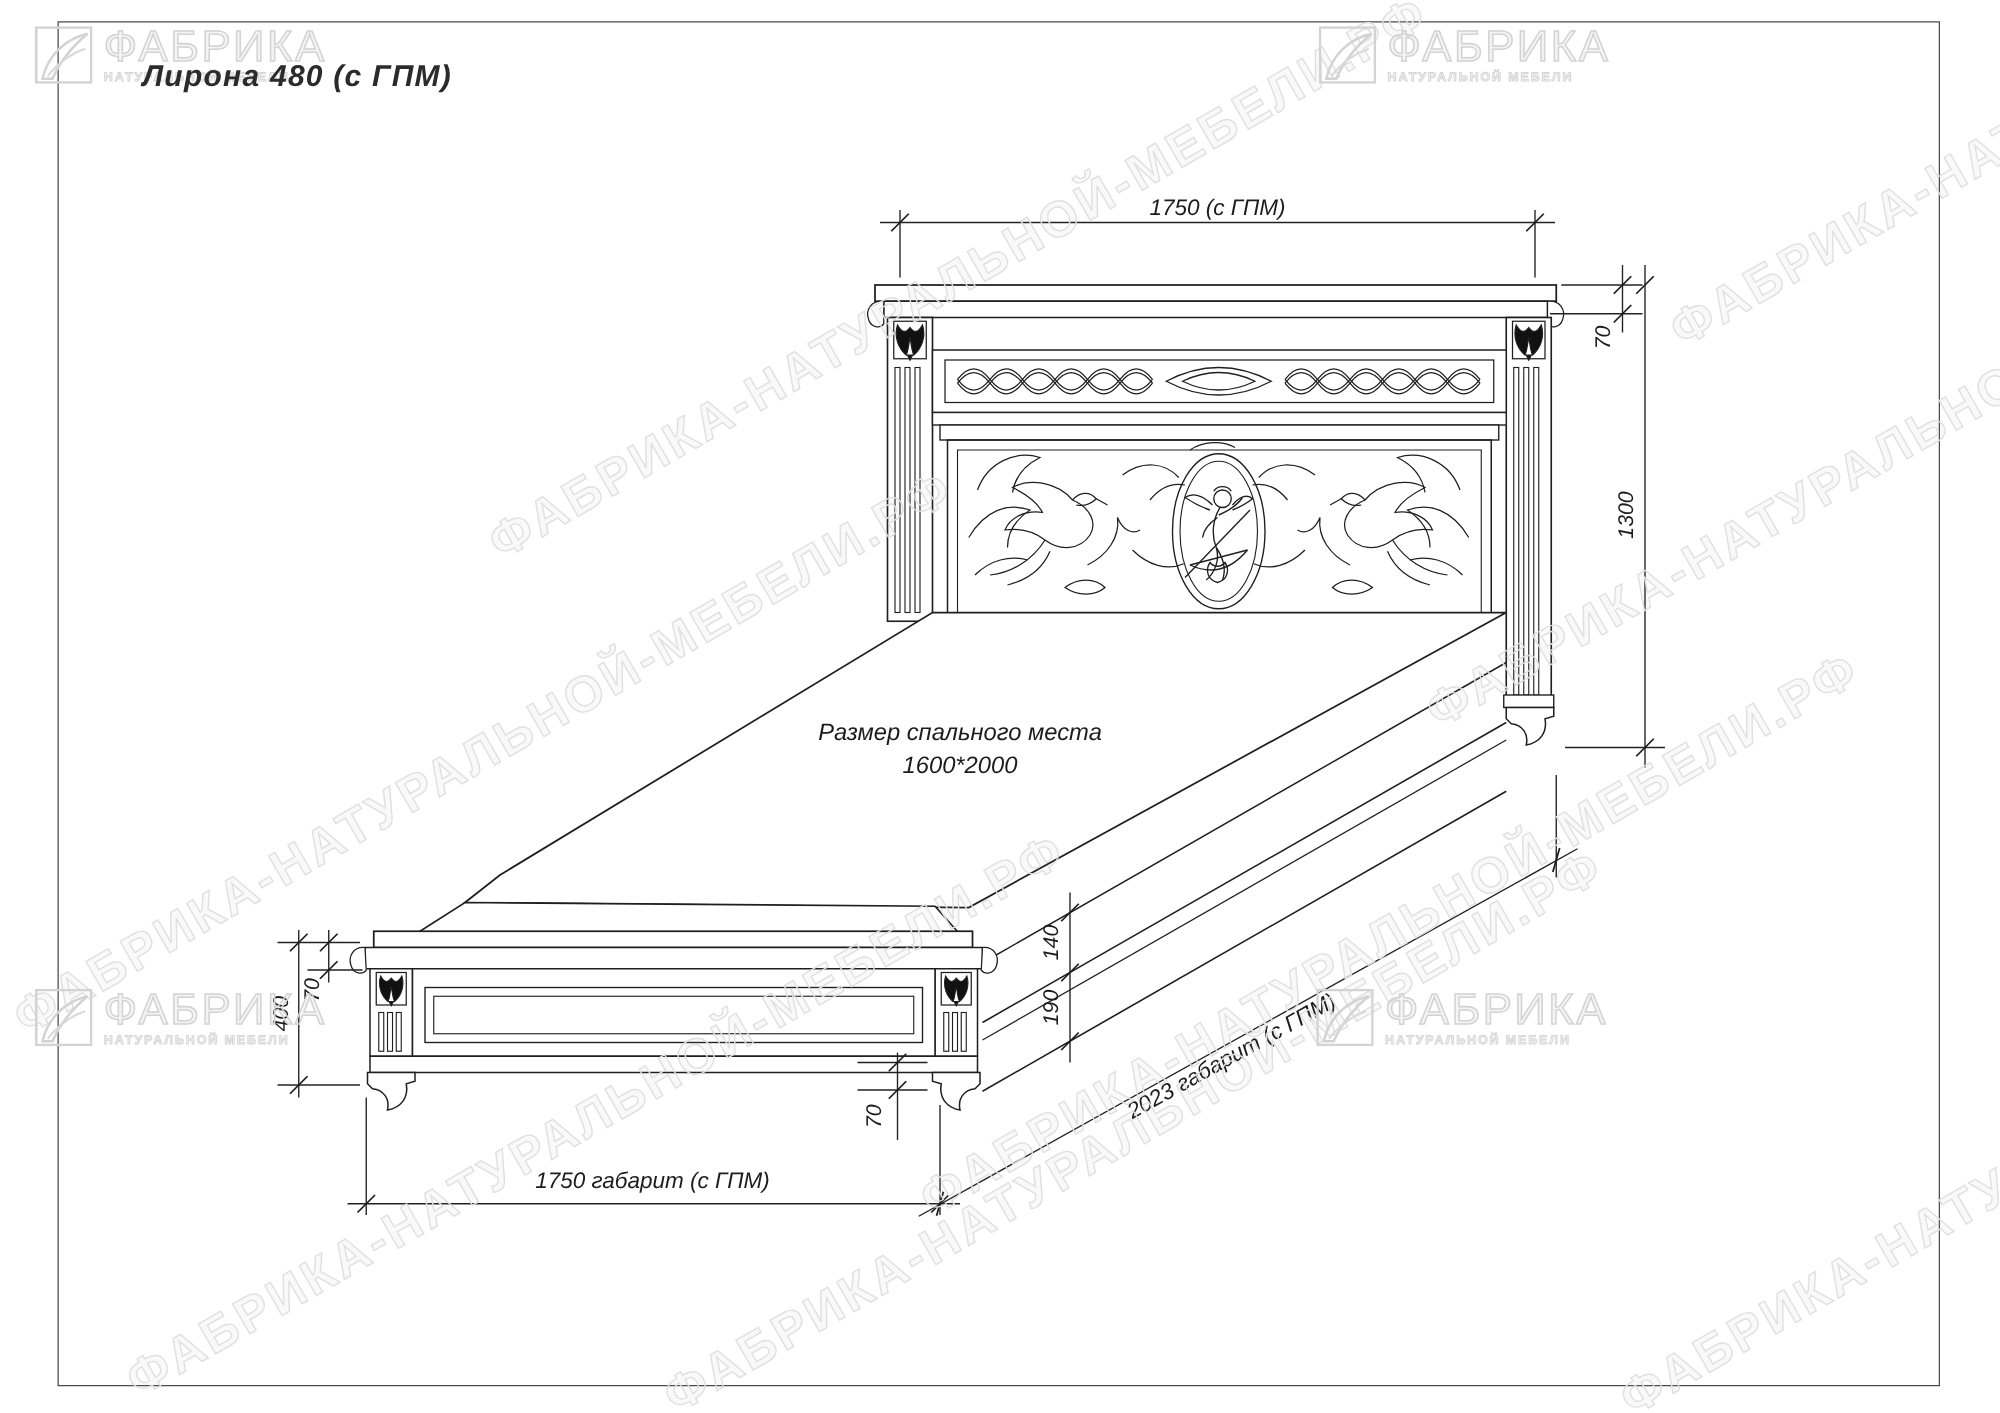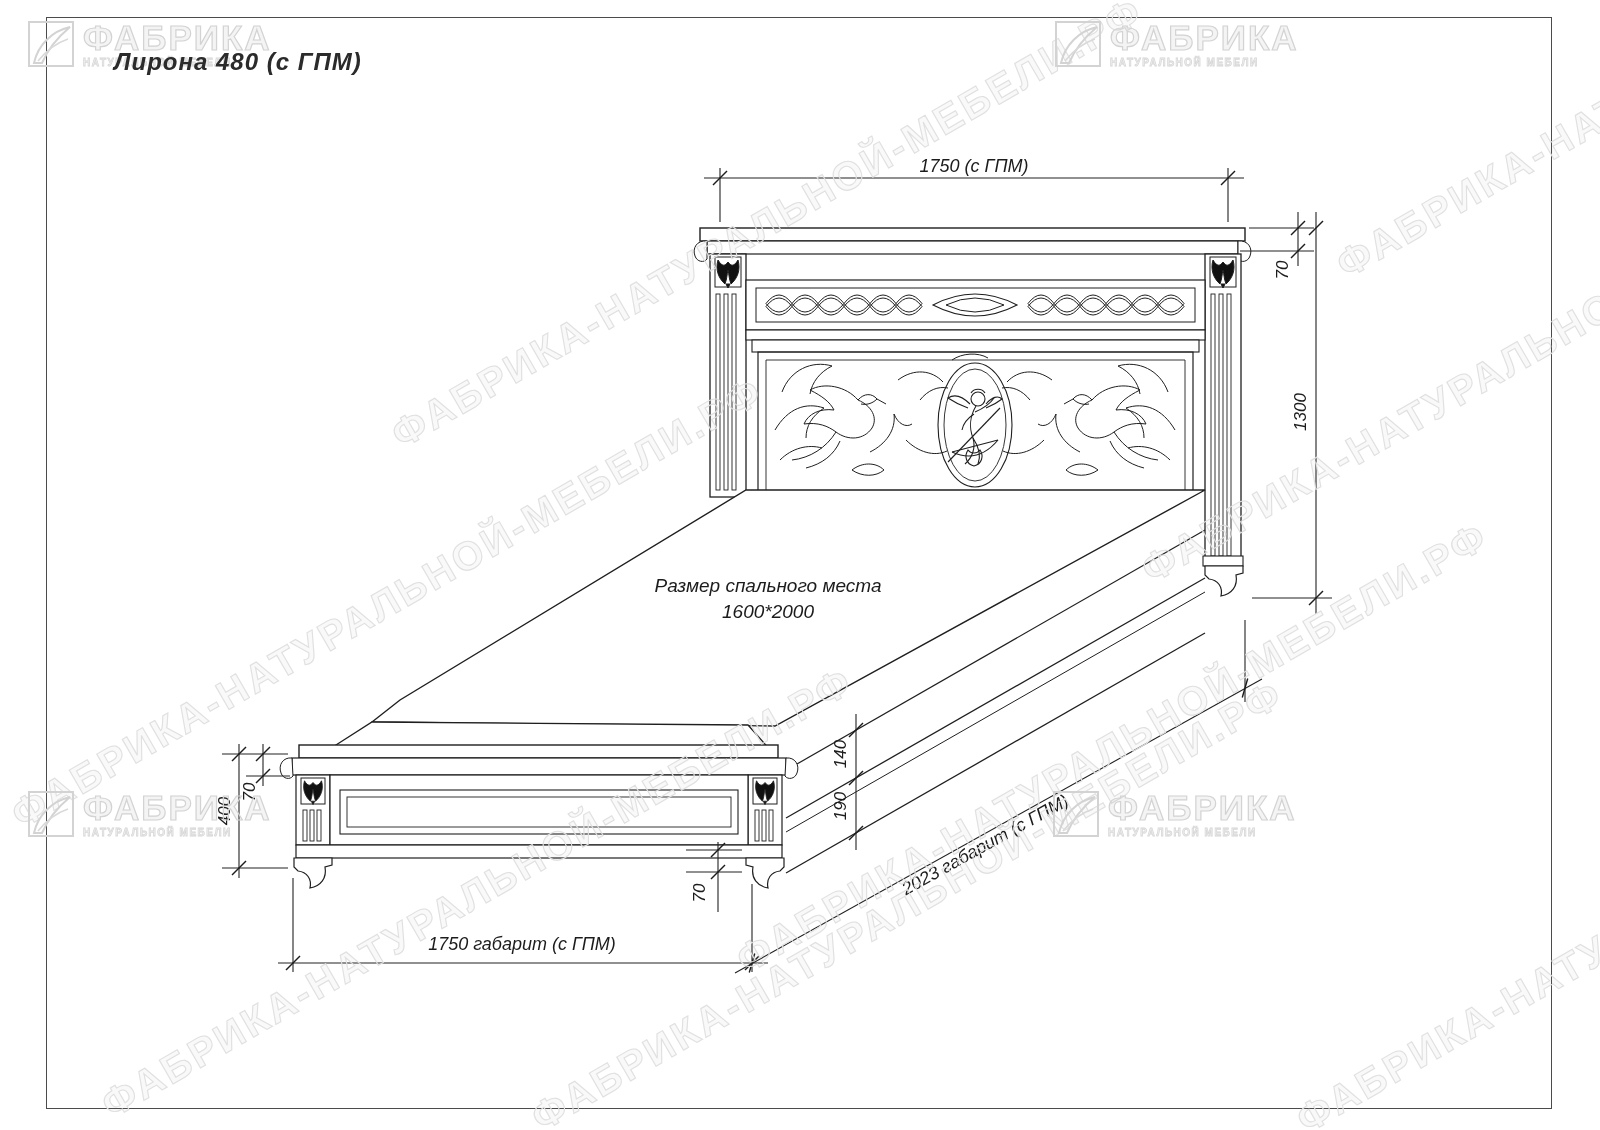--- a/index.html
+++ b/index.html
@@ -9,21 +9,21 @@
   }
   .frame{
     position:absolute;left:46px;top:17px;width:1506px;height:1092px;
     border:1.5px solid #4b4b4b;box-sizing:border-box;z-index:0;
   }
   
   .logo{position:absolute;display:flex;align-items:center;gap:9px;z-index:5;pointer-events:none;}
   .logo .leafbox{width:46px;height:46px;flex:0 0 auto;}
   .logo .ltxt{display:flex;flex-direction:column;line-height:1;}
   .logo .lname{
-    font-size:35px;font-weight:bold;letter-spacing:2px;
+    font-size:35px;font-weight:normal;letter-spacing:2px;
     color:rgba(120,120,120,0.08);-webkit-text-stroke:1.2px #d3d3d3;
   }
   .logo .lsub{
     font-size:10px;font-weight:bold;letter-spacing:1.5px;margin-top:3px;
     color:rgba(120,120,120,0.08);-webkit-text-stroke:0.8px #d7d7d7;
   }
   
   .wm{
     position:absolute;white-space:nowrap;z-index:4;pointer-events:none;
     font-size:40px;font-weight:bold;letter-spacing:3px;

